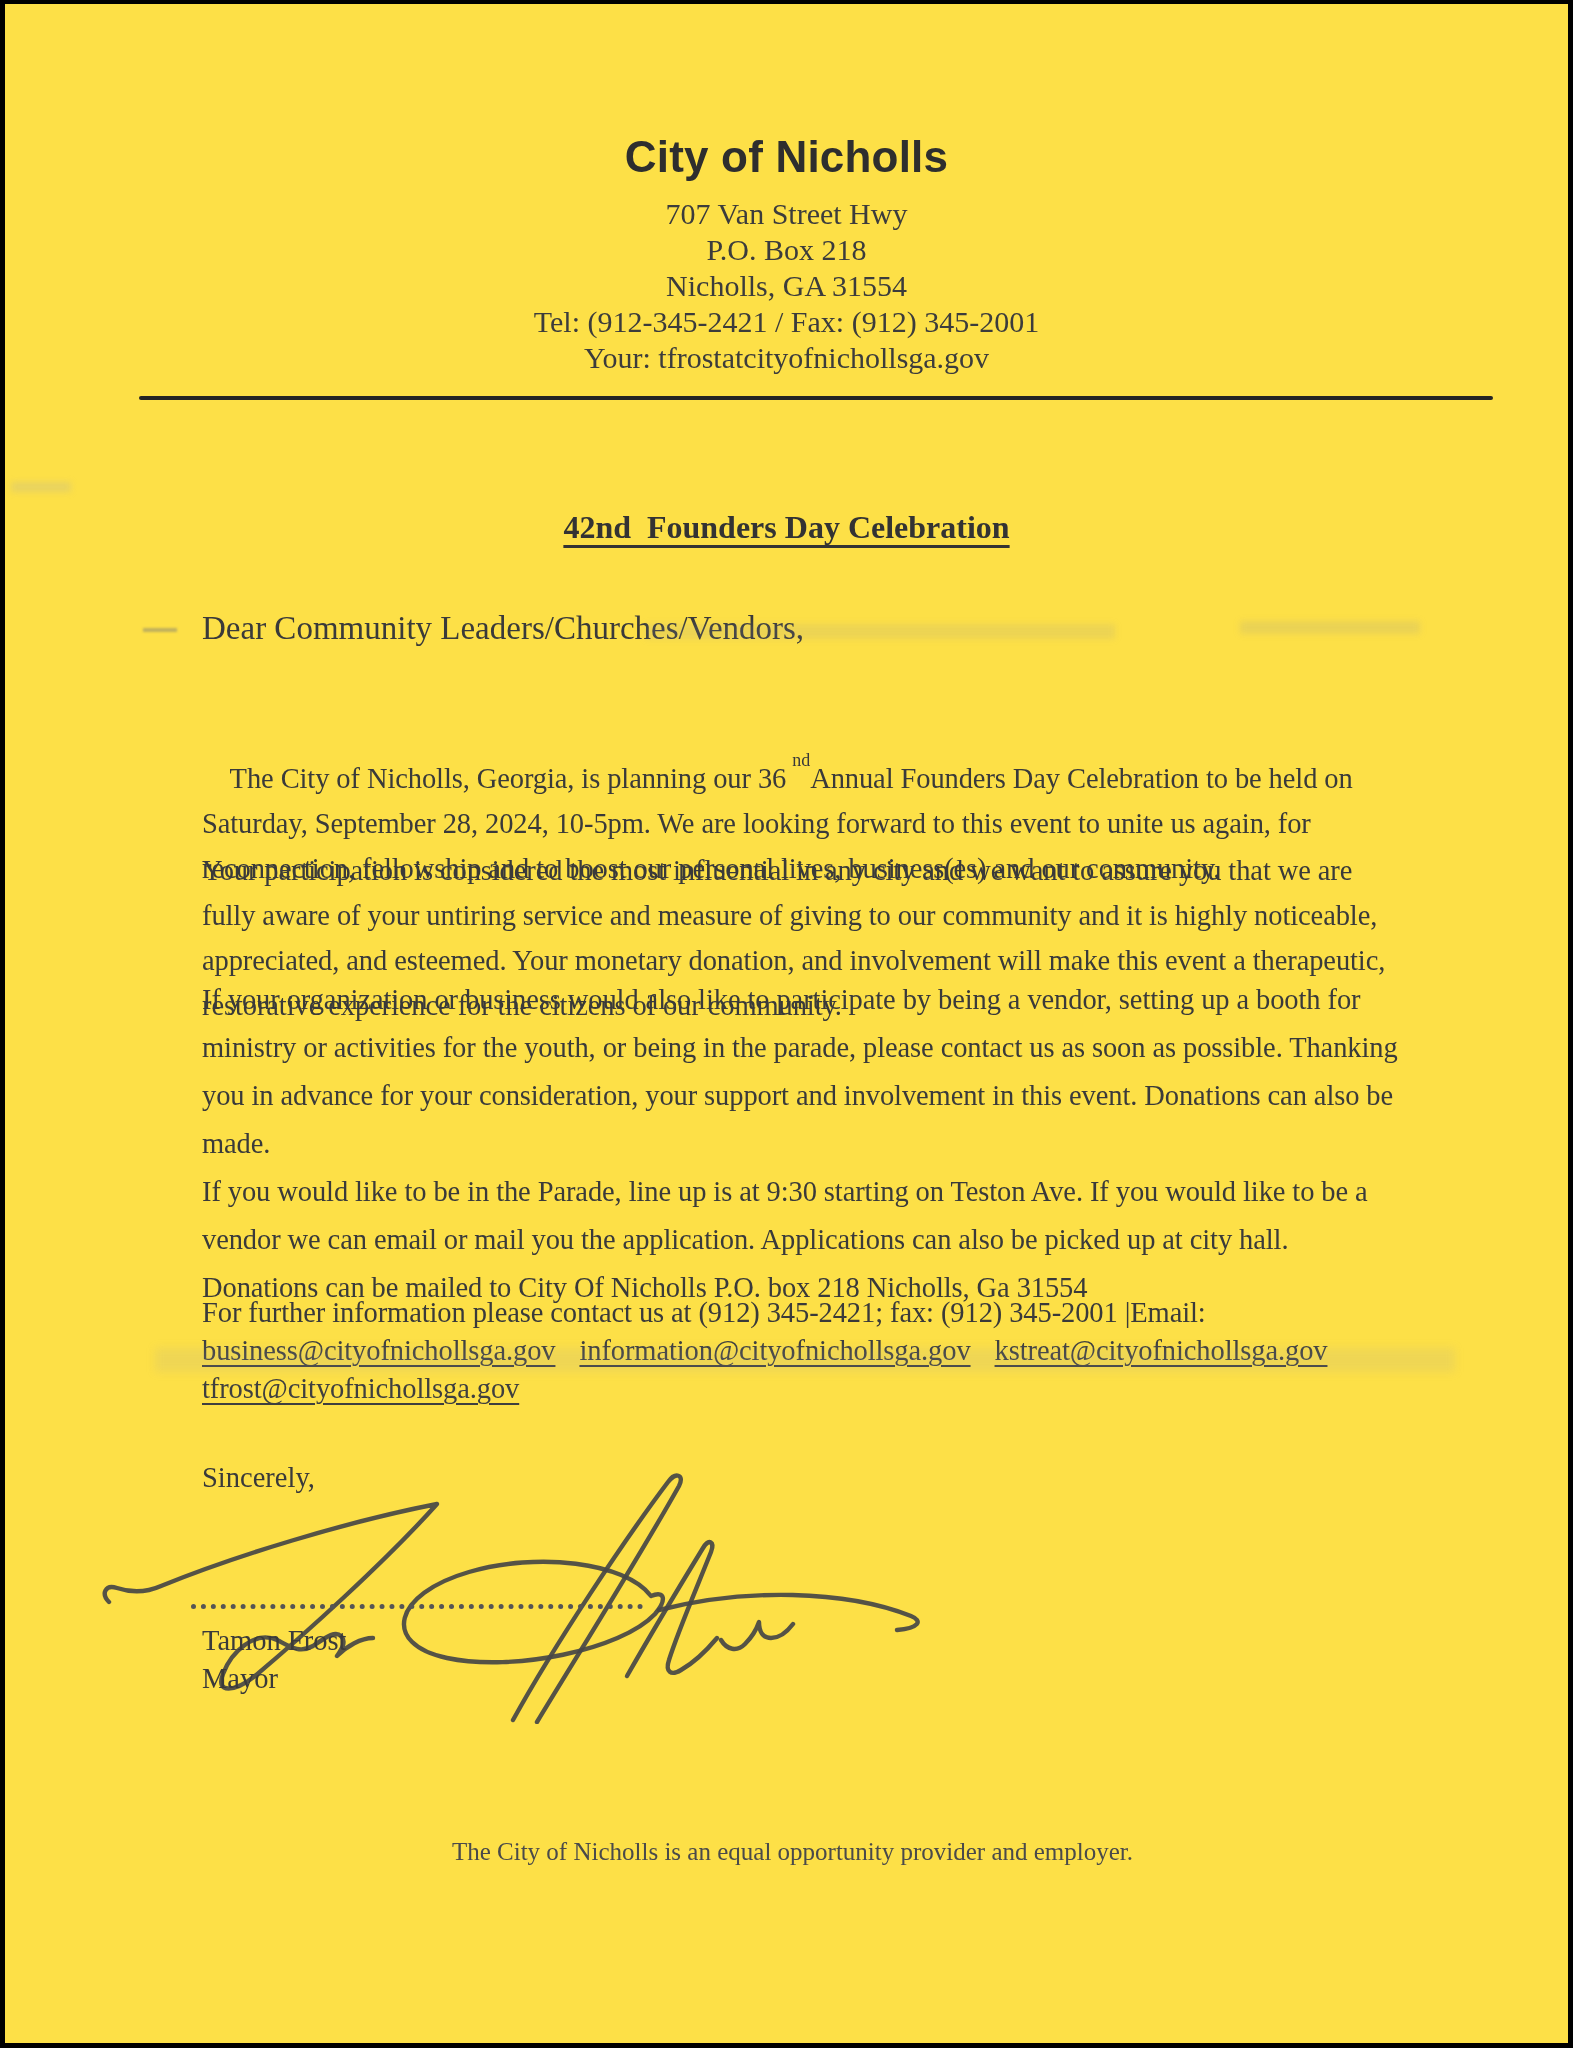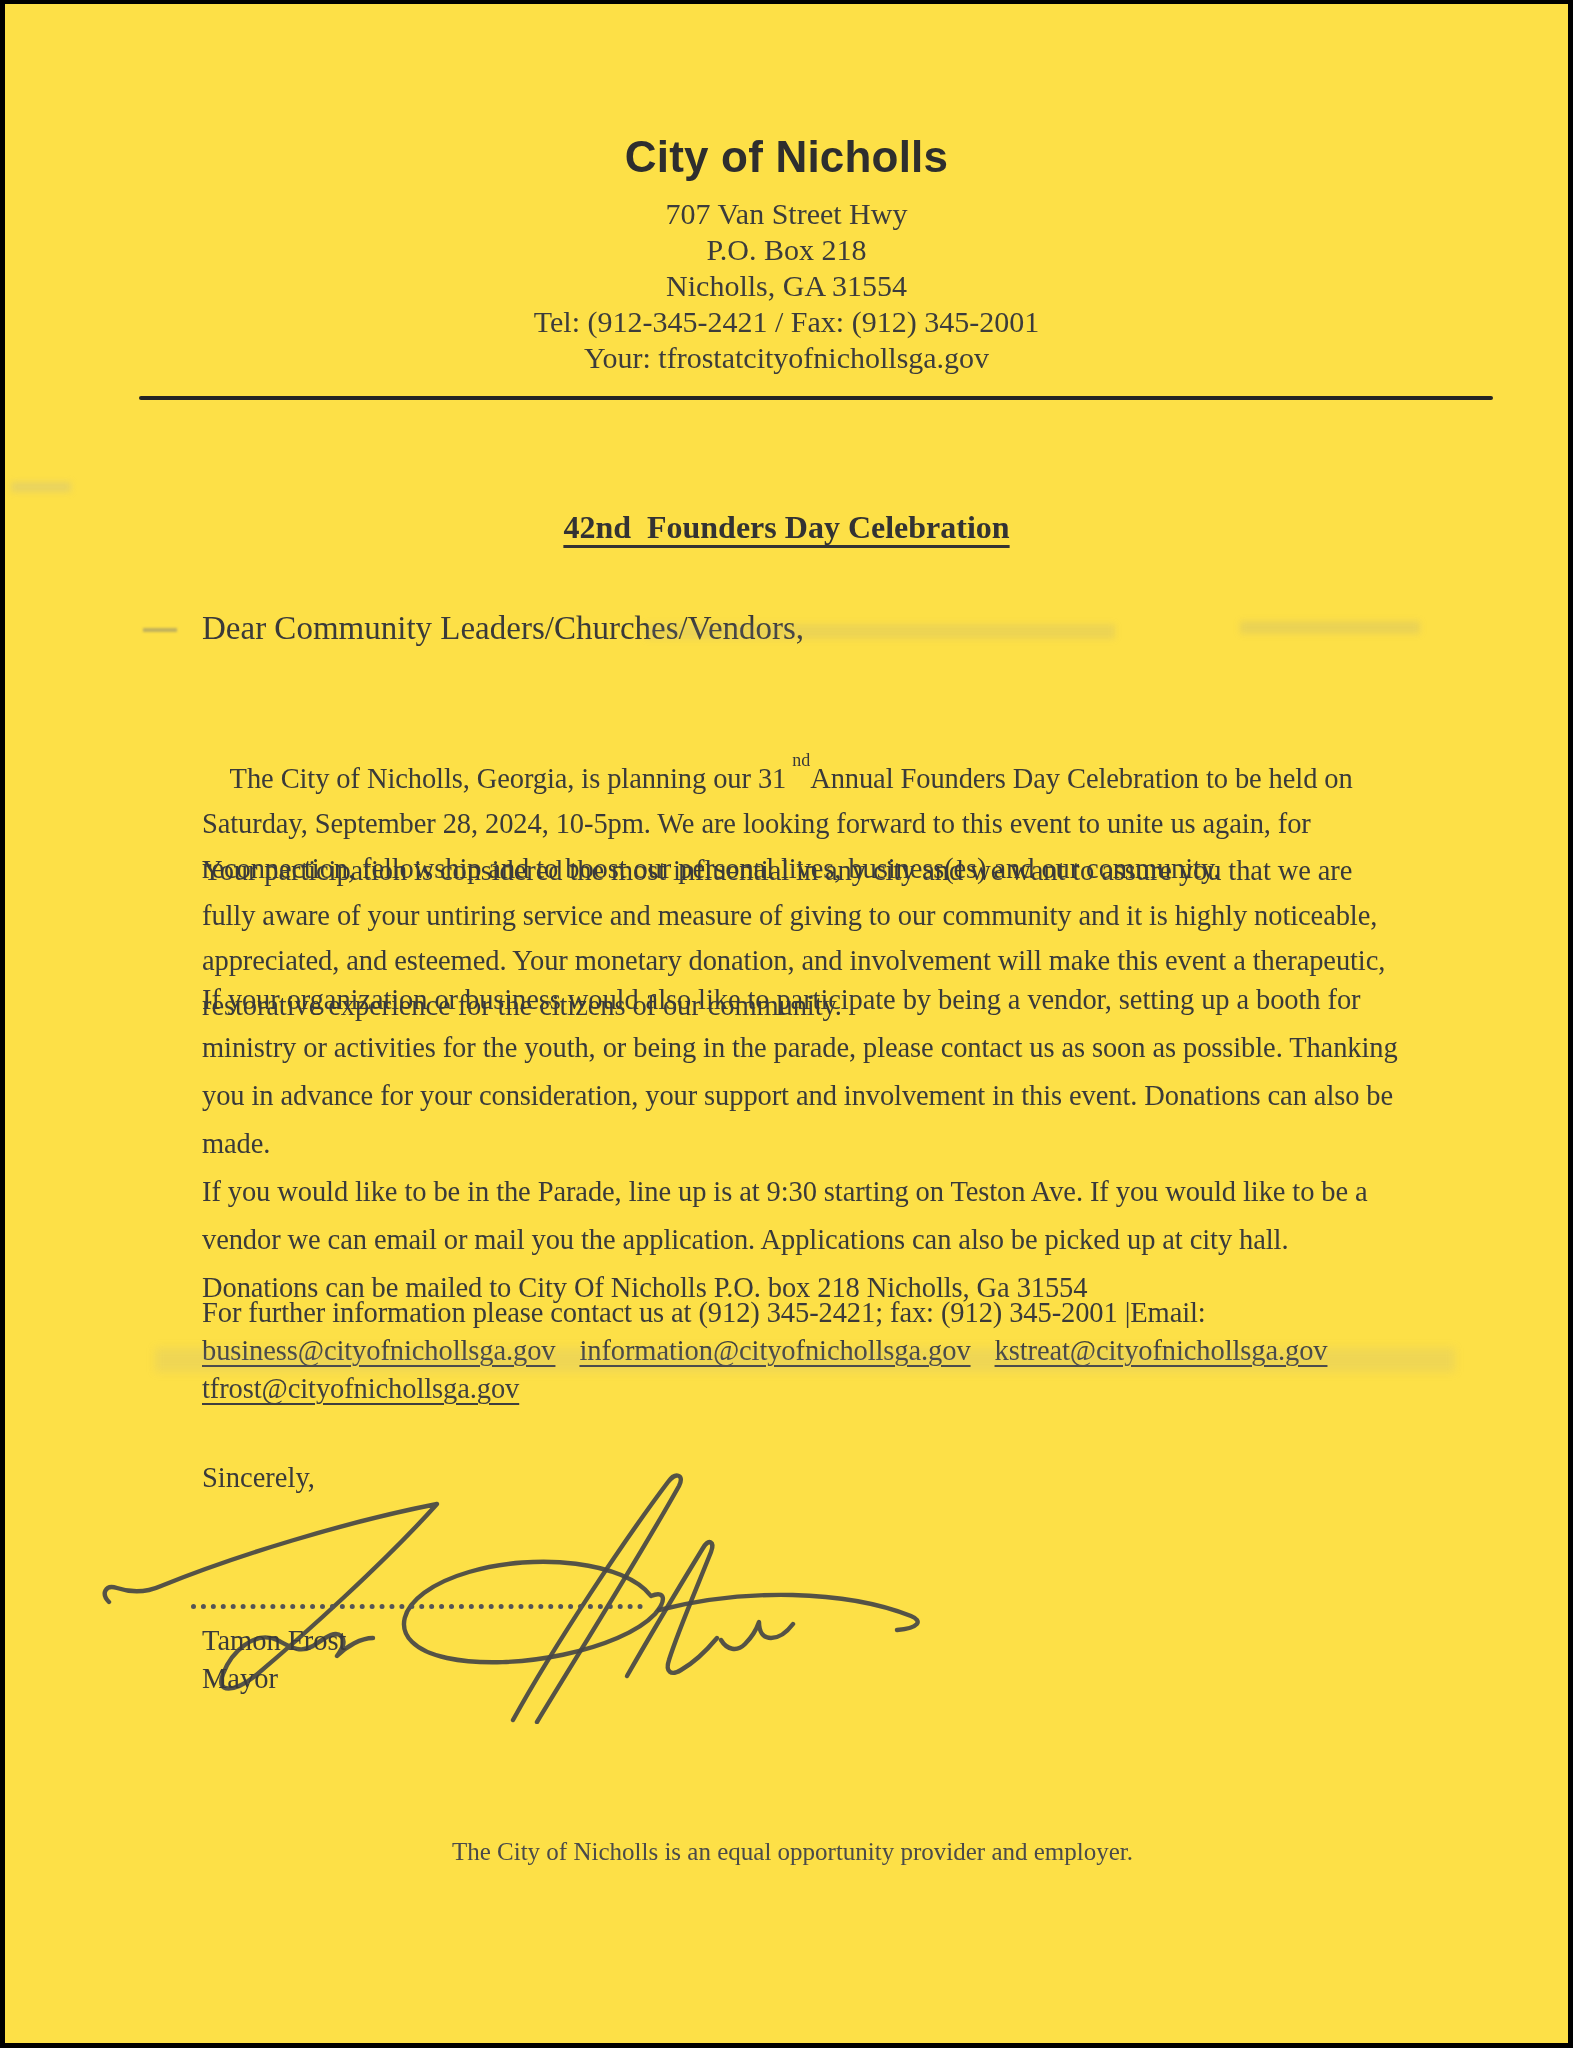--- a/index.html
+++ b/index.html
@@ -86,21 +86,21 @@
     <div>Your: tfrostatcityofnichollsga.gov</div>
   </div>
 
   <div class="divider"></div>
 
   <div class="subject">42nd  Founders Day Celebration</div>
 
   <div class="salutation">Dear Community Leaders/Churches/Vendors,</div>
 
   <div class="para p1">
-    <span>The City of Nicholls, Georgia, is planning our 31</span><sup>nd</sup><span>Annual Founders Day Celebration to be held on
+    <span>The City of Nicholls, Georgia, is planning our 36</span><sup>nd</sup><span>Annual Founders Day Celebration to be held on
 Saturday, September 28, 2024, 10-5pm. We are looking forward to this event to unite us again, for
 reconnection, fellowship and to boost our personal lives, business(es) and our community.</span>
   </div>
 
   <div class="para p2">Your participation is considered the most influential in any city and we want to assure you that we are
 fully aware of your untiring service and measure of giving to our community and it is highly noticeable,
 appreciated, and esteemed. Your monetary donation, and involvement will make this event a therapeutic,
 restorative experience for the citizens of our community.</div>
 
   <div class="para p3">If your organization or business would also like to participate by being a vendor, setting up a booth for

